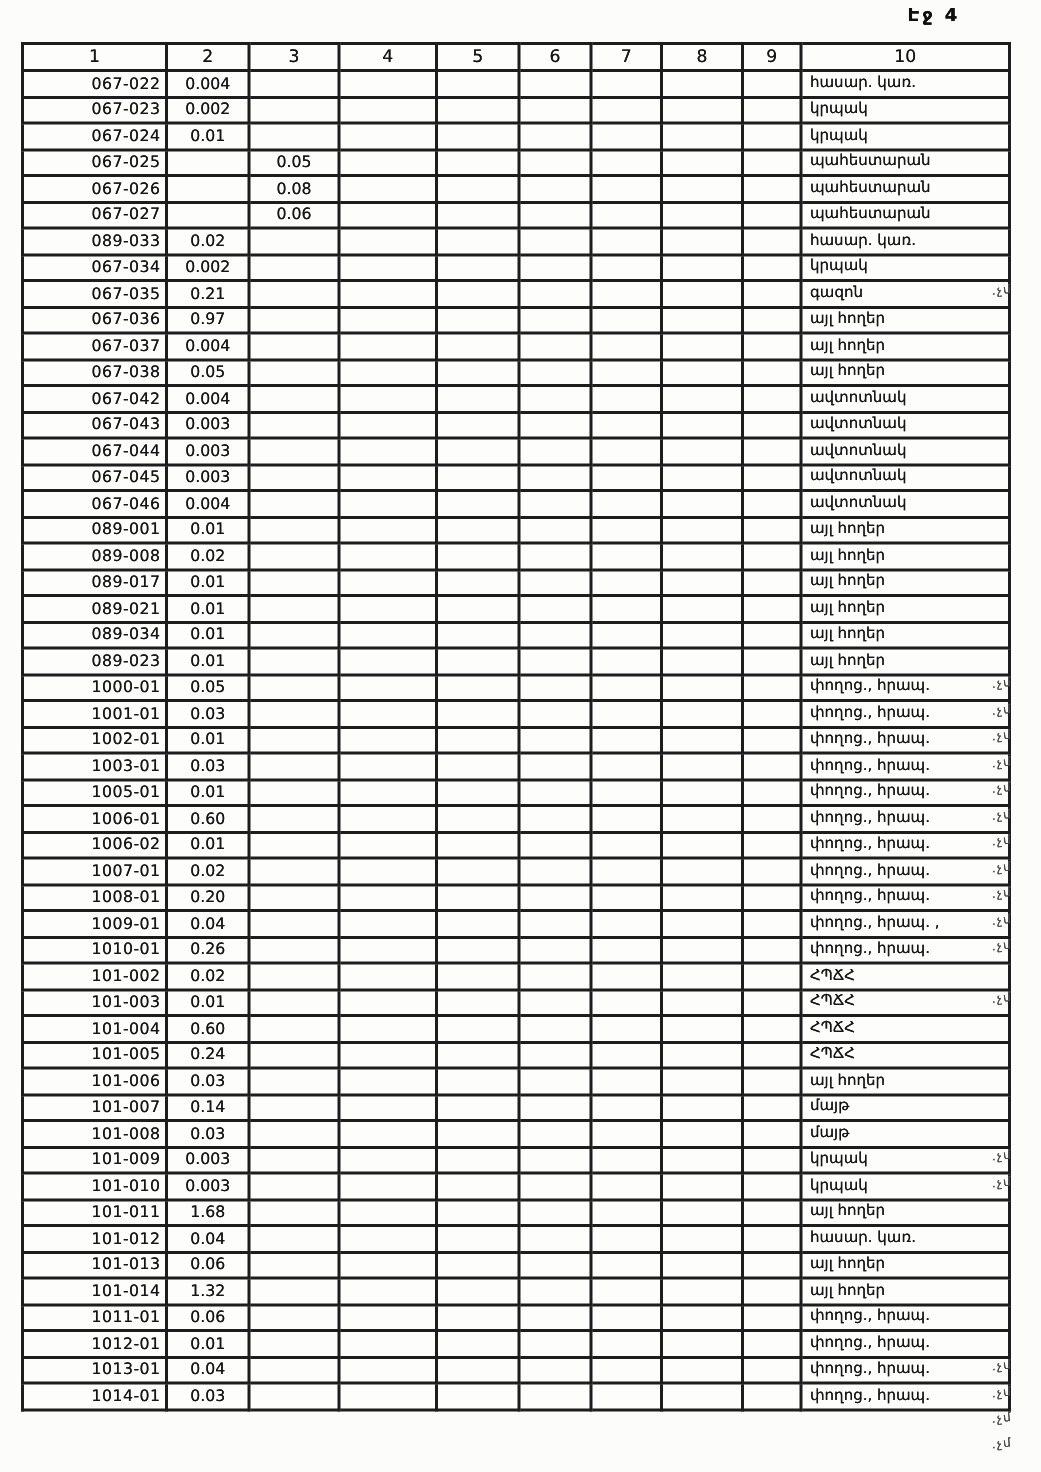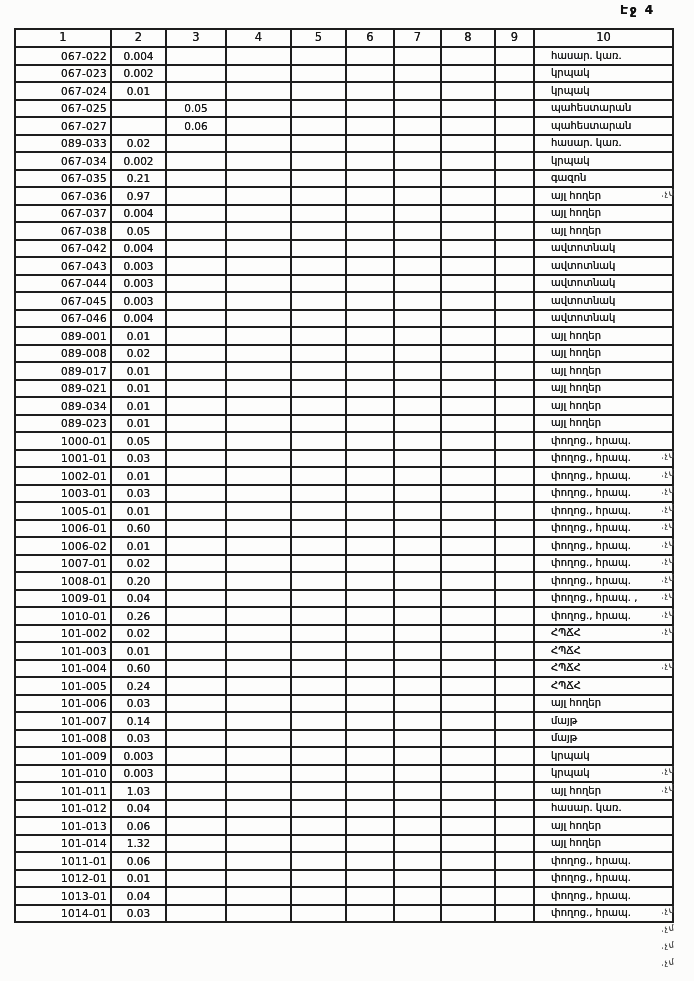--- a/index.html
+++ b/index.html
@@ -7,21 +7,21 @@
     width:694px;height:981px;
     background:#fcfcfb;
     font-family:"DejaVu Sans",sans-serif;
     color:#161616;
     position:relative;
     overflow:hidden;
   }
   .page-title{
     position:absolute;top:3px;left:605px;
     font-size:12px;font-weight:bold;letter-spacing:2px;
-    color:#101010;text-shadow:0 0 .4px #000;margin-left:15px;
+    color:#101010;text-shadow:0 0 .4px #000;
   }
   .table-wrap{position:absolute;left:14px;top:28px;}
   table{
     border-collapse:collapse;table-layout:fixed;
     width:658px;
     background:#fdfdfc;
   }
   col.c1{width:96px}col.c2{width:55px}col.c3{width:60px}col.c4{width:65px}
   col.c5{width:55px}col.c6{width:48px}col.c7{width:47px}col.c8{width:54px}
   col.c9{width:39px}col.c10{width:139px}
@@ -36,21 +36,21 @@
     text-shadow:0 0 .35px #222;
   }
   th{
     font-weight:normal;
     font-size:11.5px;
     text-align:center;
     height:16px;
   }
   td.code{text-align:right;padding-left:6px;letter-spacing:.3px;}
   td.num{text-align:center;}
-  td.use{text-align:left;padding-left:16px;font-size:10px;}
+  td.use{text-align:left;padding-left:5px;font-size:10px;}
   .mark{
     position:absolute;
     left:661px;
     font-size:8px;
     color:#4a4a4a;
     transform:rotate(-6deg);
     letter-spacing:1px;
     text-shadow:0 0 .3px #555;
   }
 </style>
@@ -130,20 +130,32 @@
           <td class="num">0.05</td>
           <td></td>
           <td></td>
           <td></td>
           <td></td>
           <td></td>
           <td></td>
           <td class="use">պահեստարան</td>
         </tr>
         <tr>
+          <td class="code">067-026</td>
+          <td class="num"></td>
+          <td class="num">0.08</td>
+          <td></td>
+          <td></td>
+          <td></td>
+          <td></td>
+          <td></td>
+          <td></td>
+          <td class="use">պահեստարան</td>
+        </tr>
+        <tr>
           <td class="code">067-027</td>
           <td class="num"></td>
           <td class="num">0.06</td>
           <td></td>
           <td></td>
           <td></td>
           <td></td>
           <td></td>
           <td></td>
           <td class="use">պահեստարան</td>
@@ -587,21 +599,21 @@
           <td></td>
           <td></td>
           <td></td>
           <td></td>
           <td></td>
           <td></td>
           <td class="use">կրպակ</td>
         </tr>
         <tr>
           <td class="code">101-011</td>
-          <td class="num">1.03</td>
+          <td class="num">1.68</td>
           <td class="num"></td>
           <td></td>
           <td></td>
           <td></td>
           <td></td>
           <td></td>
           <td></td>
           <td class="use">այլ հողեր</td>
         </tr>
         <tr>

